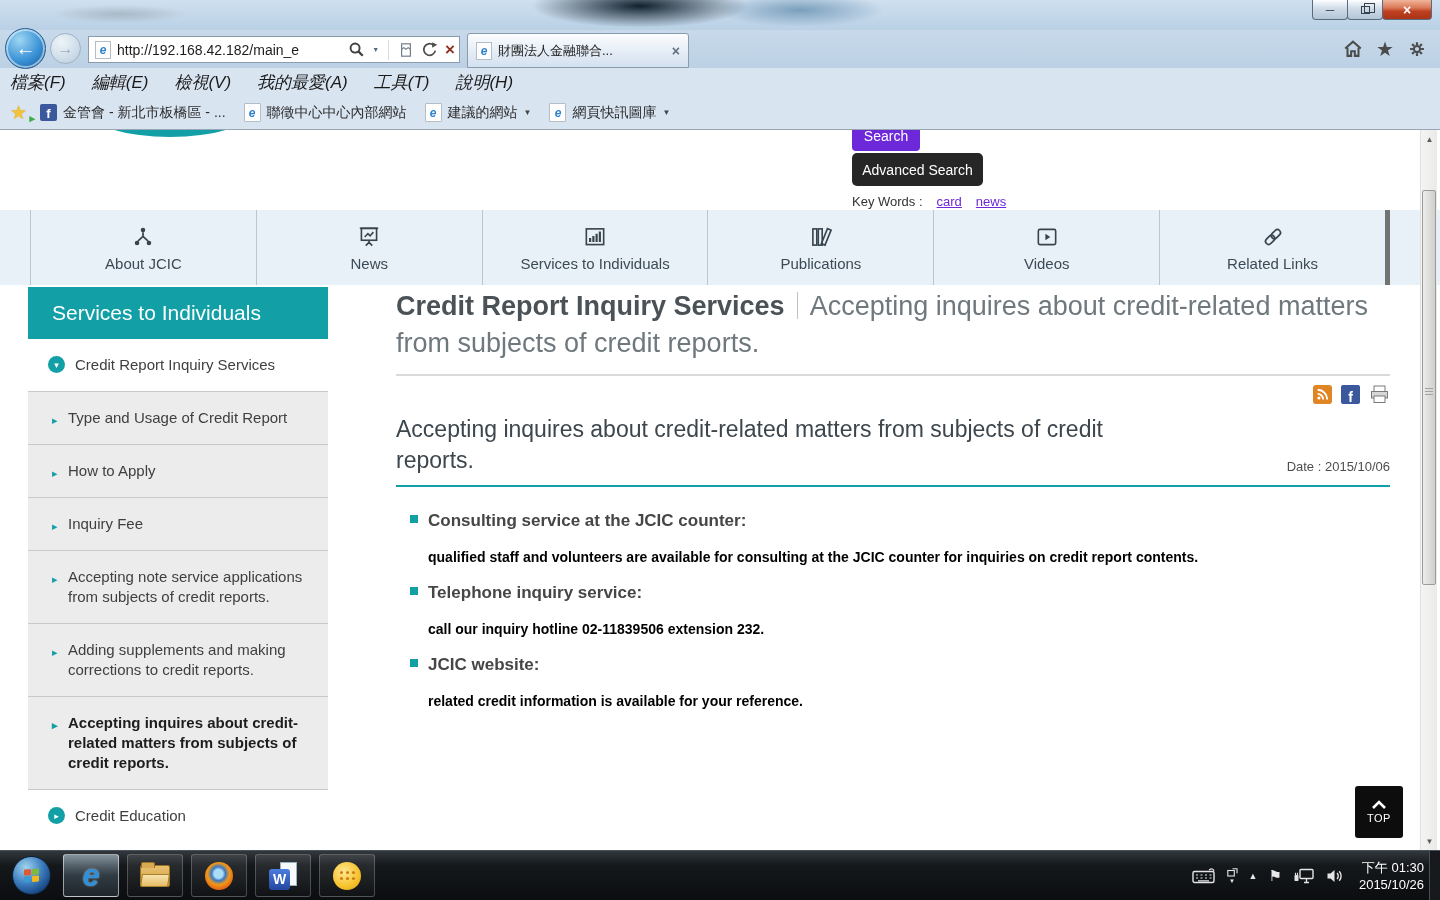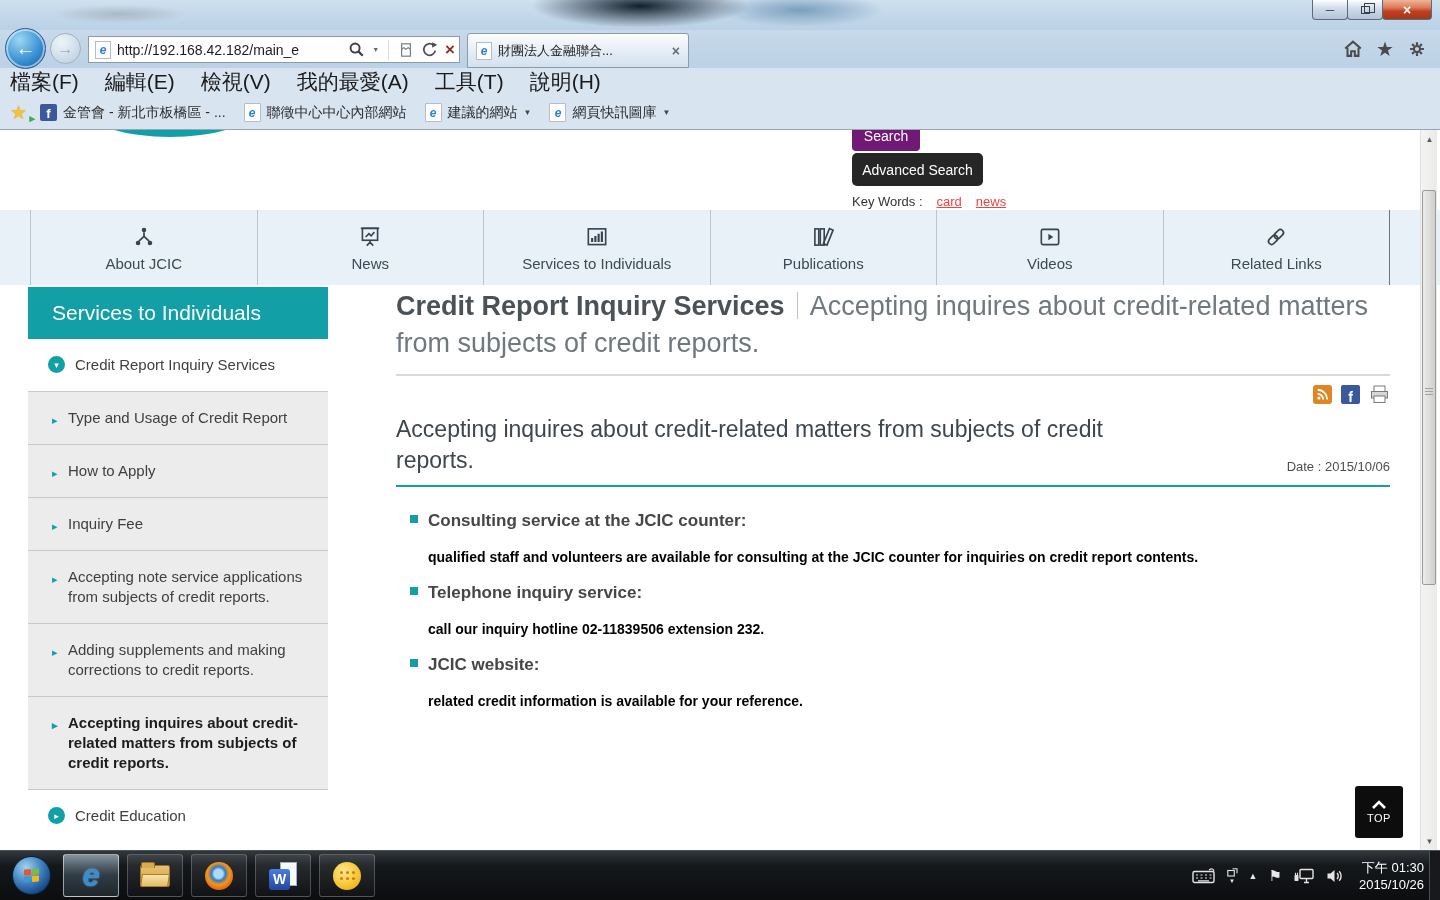--- a/index.html
+++ b/index.html
@@ -46,52 +46,52 @@
     background:linear-gradient(#fcfdfe, #e2ebf5 60%, #d3e1ef); border:1px solid #8a9bab; border-radius:3px 3px 0 0;
     display:flex; align-items:center; padding:0 8px; gap:6px; }
   .tab-title { flex:1; font-size:13px; color:#1c1c1c; white-space:nowrap; overflow:hidden; }
   .tab-close { color:#5f6f7d; font-size:14px; font-weight:bold; }
   .chrome-icons { position:absolute; right:12px; top:8px; display:flex; gap:12px; align-items:center; }
   .star-glyph { font-size:20px; color:#4b4b4b; line-height:1; }
 
   
   .menubar { position:absolute; left:0; top:68px; width:1440px; height:28px; background:#d9e4f1;
     display:flex; align-items:center; padding-left:10px; gap:26px; }
-  .menu-item { font-size:21px; color:#1a1a1a; }
+  .menu-item { font-size:17px; color:#1a1a1a;font-style:italic; }
 
   
   .favbar { position:absolute; left:0; top:96px; width:1440px; height:34px; background:#d9e4f1;
     border-bottom:1px solid #98a6b4; display:flex; align-items:center; padding-left:10px; gap:8px; }
   .fav-star { position:relative; width:22px; height:20px; }
   .fav-star .st { font-size:19px; color:#f2c23c; text-shadow:0 0 1px #c79a20; line-height:1; }
   .fav-star .ar { position:absolute; right:-3px; bottom:-2px; color:#3fae49; font-size:11px; font-weight:bold; }
   .fav-item { display:flex; align-items:center; gap:6px; margin-right:10px; }
   .fav-label { font-size:14px; color:#2c2c2c; white-space:nowrap; }
   .fb-ico { width:17px; height:17px; background:#3a589b; border-radius:2px; color:#fff; font-weight:bold; font-size:13px;
     display:flex; align-items:flex-end; justify-content:center; line-height:1.1; }
   .iedoc { width:17px; height:19px; background:#fefefe; border:1px solid #b5bec7; display:flex; align-items:center; justify-content:center;
     color:#2e82cc; font-size:12px; font-weight:bold; font-style:italic; border-radius:1px; }
   .fav-drop { font-size:8px; color:#444; }
 
   
   .viewport { position:absolute; left:0; top:130px; width:1440px; height:720px; background:#fff; overflow:hidden; }
   .logo-arc { position:absolute; left:90px; top:-43px; width:160px; height:50px; border-radius:50%; background:#12a0a6; }
 
-  .search-btn { position:absolute; left:852px; top:-9px; width:68px; height:30px; background:#701a75; border:none;
+  .search-btn { position:absolute; left:852px; top:-9px; width:68px; height:30px; background:#6d28d9; border:none;
     border-radius:4px; color:#fff; font-size:14px; font-family:inherit; }
   .adv-btn { position:absolute; left:852px; top:23px; width:131px; height:33px; background:#262626; border:none;
     border-radius:5px; color:#fff; font-size:14px; font-family:inherit; }
   .keywords { position:absolute; left:852px; top:64px; font-size:13px; color:#333; display:flex; gap:14px; align-items:center; }
-  .kw-link { color:#ef4444; text-decoration:underline; }
+  .kw-link { color:#6d28d9; text-decoration:underline; }
 
   .mainnav { position:absolute; left:0; top:80px; width:1440px; height:75px; background:#e9f1f8; display:flex;
     padding:0 50px 0 30px; }
   .nav-item { flex:1; display:flex; flex-direction:column; align-items:center; justify-content:center; gap:5px;
     border-left:1px solid #b9c5cf; }
-  .nav-item:last-child { border-right:1px solid #737373; }
+  .nav-item:last-child { border-right:5px solid #737373; }
   .nav-label { font-size:15px; color:#3b4a55; }
   .nav-ico { height:27px; display:flex; align-items:flex-end; }
 
   
   .sidebar { position:absolute; left:28px; top:157px; width:300px; }
   .sb-header { height:52px; background:#12a0a6; color:#fff; font-size:21px; display:flex; align-items:center; padding-left:24px; }
   .sb-item { display:flex; align-items:flex-start; gap:10px; padding:16px 14px 16px 20px; font-size:15px; color:#3f3f3f;
     border-bottom:1px solid #c9c9c9; background:#fff; line-height:20px; }
   .sb-item.grey { background:#ececec; padding-left:40px; position:relative; }
   .sb-item.grey .tri { position:absolute; left:24px; top:18px; }

